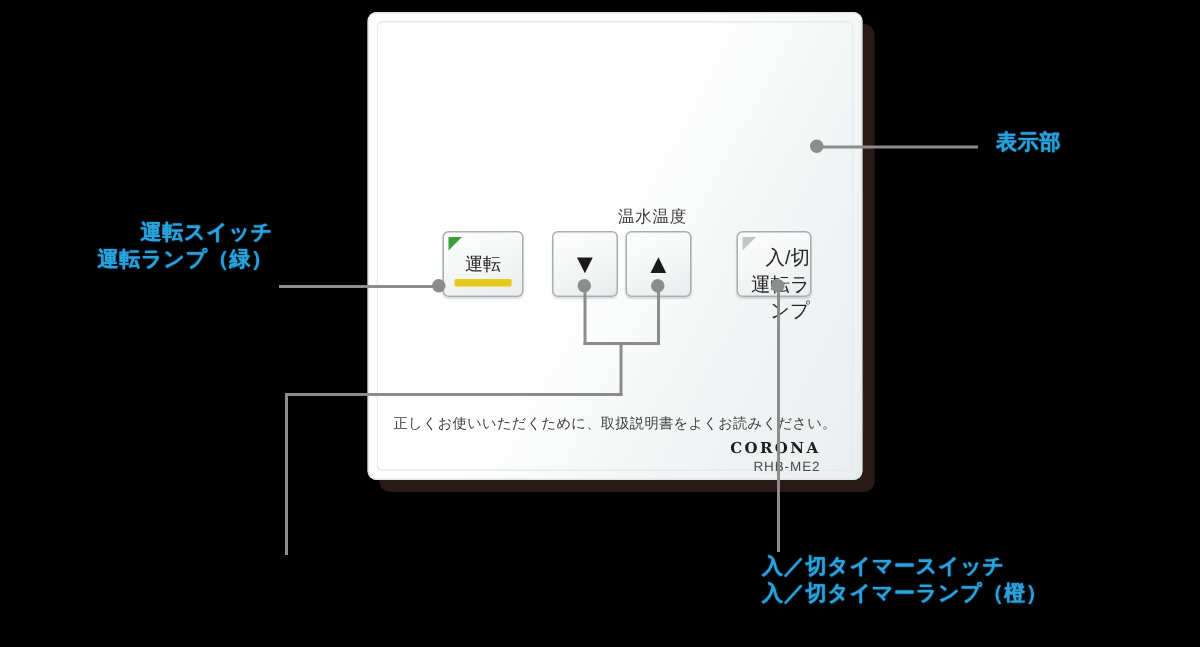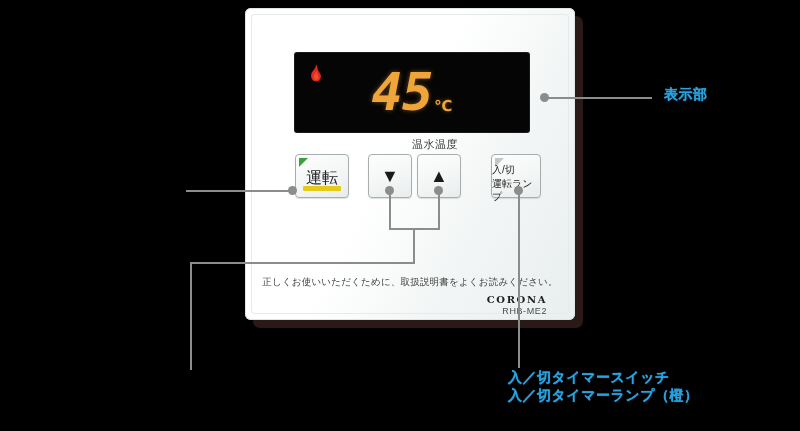--- a/index.html
+++ b/index.html
@@ -162,21 +162,21 @@
     left: 50px;
     top: 146px;
     width: 52px;
     height: 42px;
   }
   #power-text {
     position: absolute;
     left: 0; right: 0;
     top: 13px;
     text-align: center;
-    font-size: 16px;
+    font-size: 12px;
     color: #242424;
     font-weight: normal;
   }
   #power-lamp {
     position: absolute;
     left: 7px;
     right: 7px;
     bottom: 6px;
     height: 5px;
     background: #e3ca1b;
@@ -210,22 +210,22 @@
   #btn-timer {
     left: 246px;
     top: 146px;
     width: 48px;
     height: 42px;
   }
   #timer-text {
     position: absolute;
     left: 0; right: 0;
     top: 8px;
-    text-align: left;
-    font-size: 10px;
+    text-align: right;
+    font-size: 13px;
     color: #242424;
     line-height: 1.35;
   }
 
   
   #caution {
     position: absolute;
     left: 0; right: 0;
     top: 268px;
     text-align: center;
@@ -256,29 +256,20 @@
 </head>
 <body>
 
 <div id="stage">
 
   <div id="remote-shadow"></div>
 
   <div id="remote">
     <div id="remote-inner"></div>
 
-    <div id="display">
-      <svg id="flame-icon" viewBox="0 0 16 20">
-        <path d="M8 0.5 C8 5 4.4 6.2 3.4 9.6 C2.2 13.6 4.6 17.6 8 17.6 C11.4 17.6 13.8 14.2 12.6 10.6 C11.9 8.4 10.3 7.5 9.7 5.2 C9.2 3.3 9.4 1.8 8 0.5 Z" fill="#e02a1e"></path>
-        <path d="M8.1 6.4 C8.1 9 6.3 9.8 5.8 11.7 C5.2 13.9 6.4 16 8.1 16 C9.9 16 11.1 14.2 10.5 12.2 C10.1 11 9.3 10.5 9 9.2 C8.7 8.2 8.8 7.1 8.1 6.4 Z" fill="#f04a30"></path>
-      </svg>
-      <div id="readout">
-        <span class="segnum">45</span><span class="segunit">℃</span>
-      </div>
-    </div>
 
     <div id="temp-label">温水温度</div>
 
     <div class="btn" id="btn-power">
       <div class="corner-tri"></div>
       <div id="power-text">運転</div>
       <div id="power-lamp"></div>
     </div>
 
     <div class="btn" id="btn-down">
@@ -316,20 +307,24 @@
   <div class="lead v" style="left:389px; top:190px; height:40px;"></div>
   <div class="lead v" style="left:438px; top:190px; height:40px;"></div>
   <div class="lead h" style="left:389px; top:228px; width:51px;"></div>
   <div class="lead v" style="left:413px; top:228px; height:36px;"></div>
   <div class="lead h" style="left:190px; top:262px; width:225px;"></div>
   <div class="lead v" style="left:190px; top:262px; height:108px;"></div>
 
   <div class="dot" style="left:514px; top:186px;"></div>
   <div class="lead v" style="left:518px; top:190px; height:178px;"></div>
 
+  <div class="callout right-align" style="left:30px; top:146px; width:152px;">
+    <div>運転スイッチ</div>
+    <div>運転ランプ（緑）</div>
+  </div>
 
   <div class="callout" style="left:664px; top:86px;">
     <div>表示部</div>
   </div>
 
 
   <div class="callout" style="left:508px; top:369px;">
     <div>入／切タイマースイッチ</div>
     <div>入／切タイマーランプ（橙）</div>
   </div>

